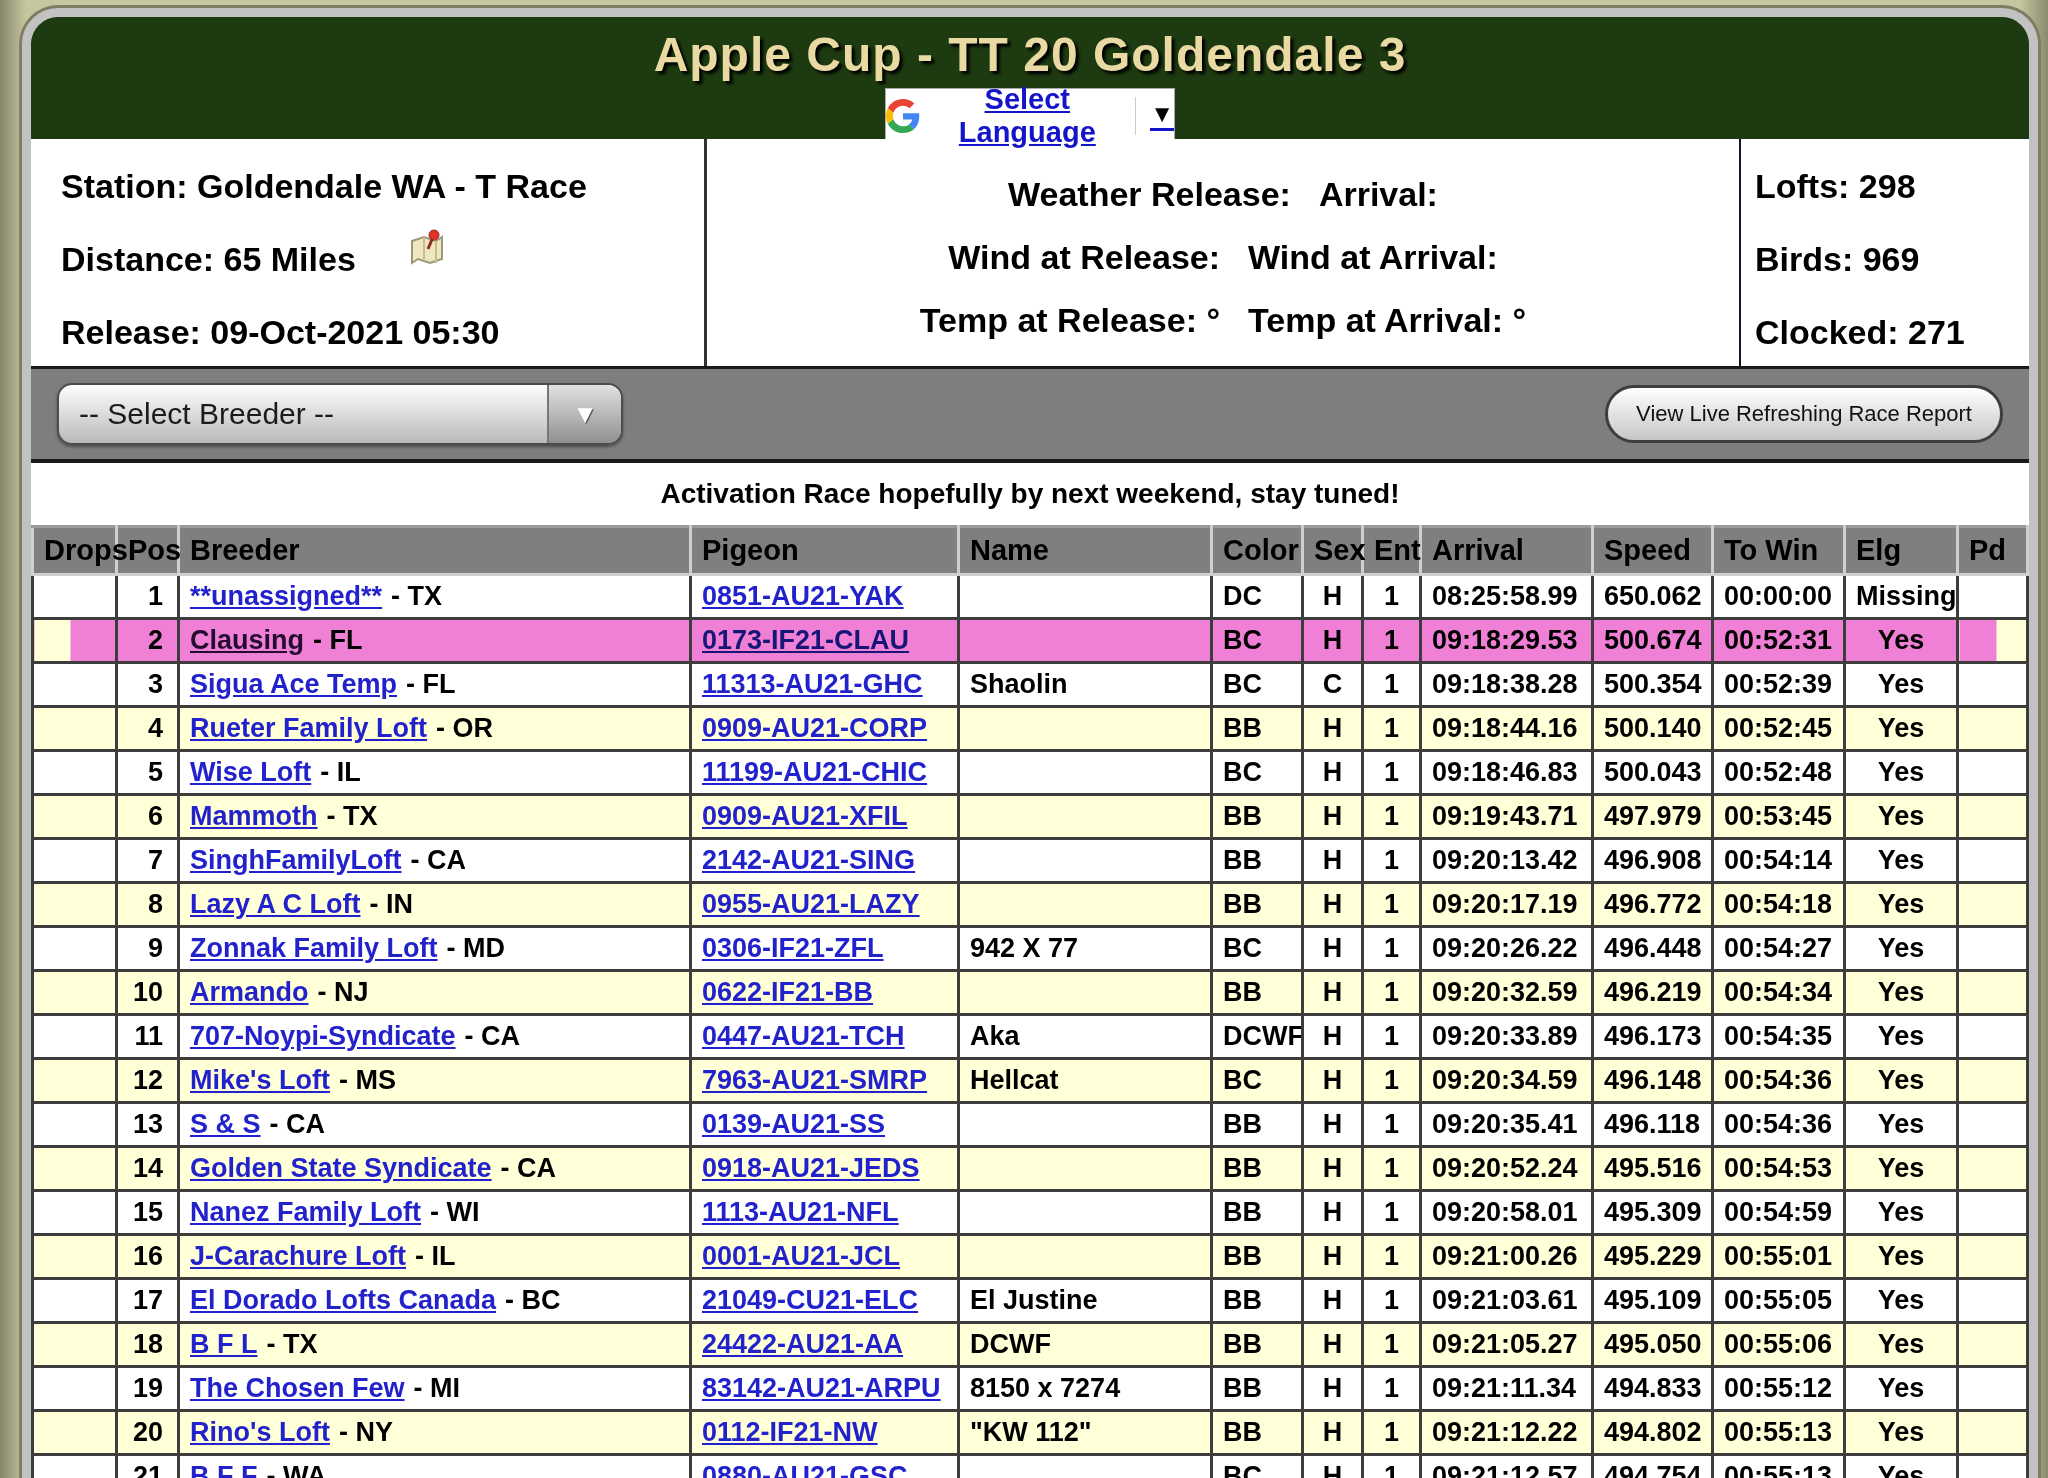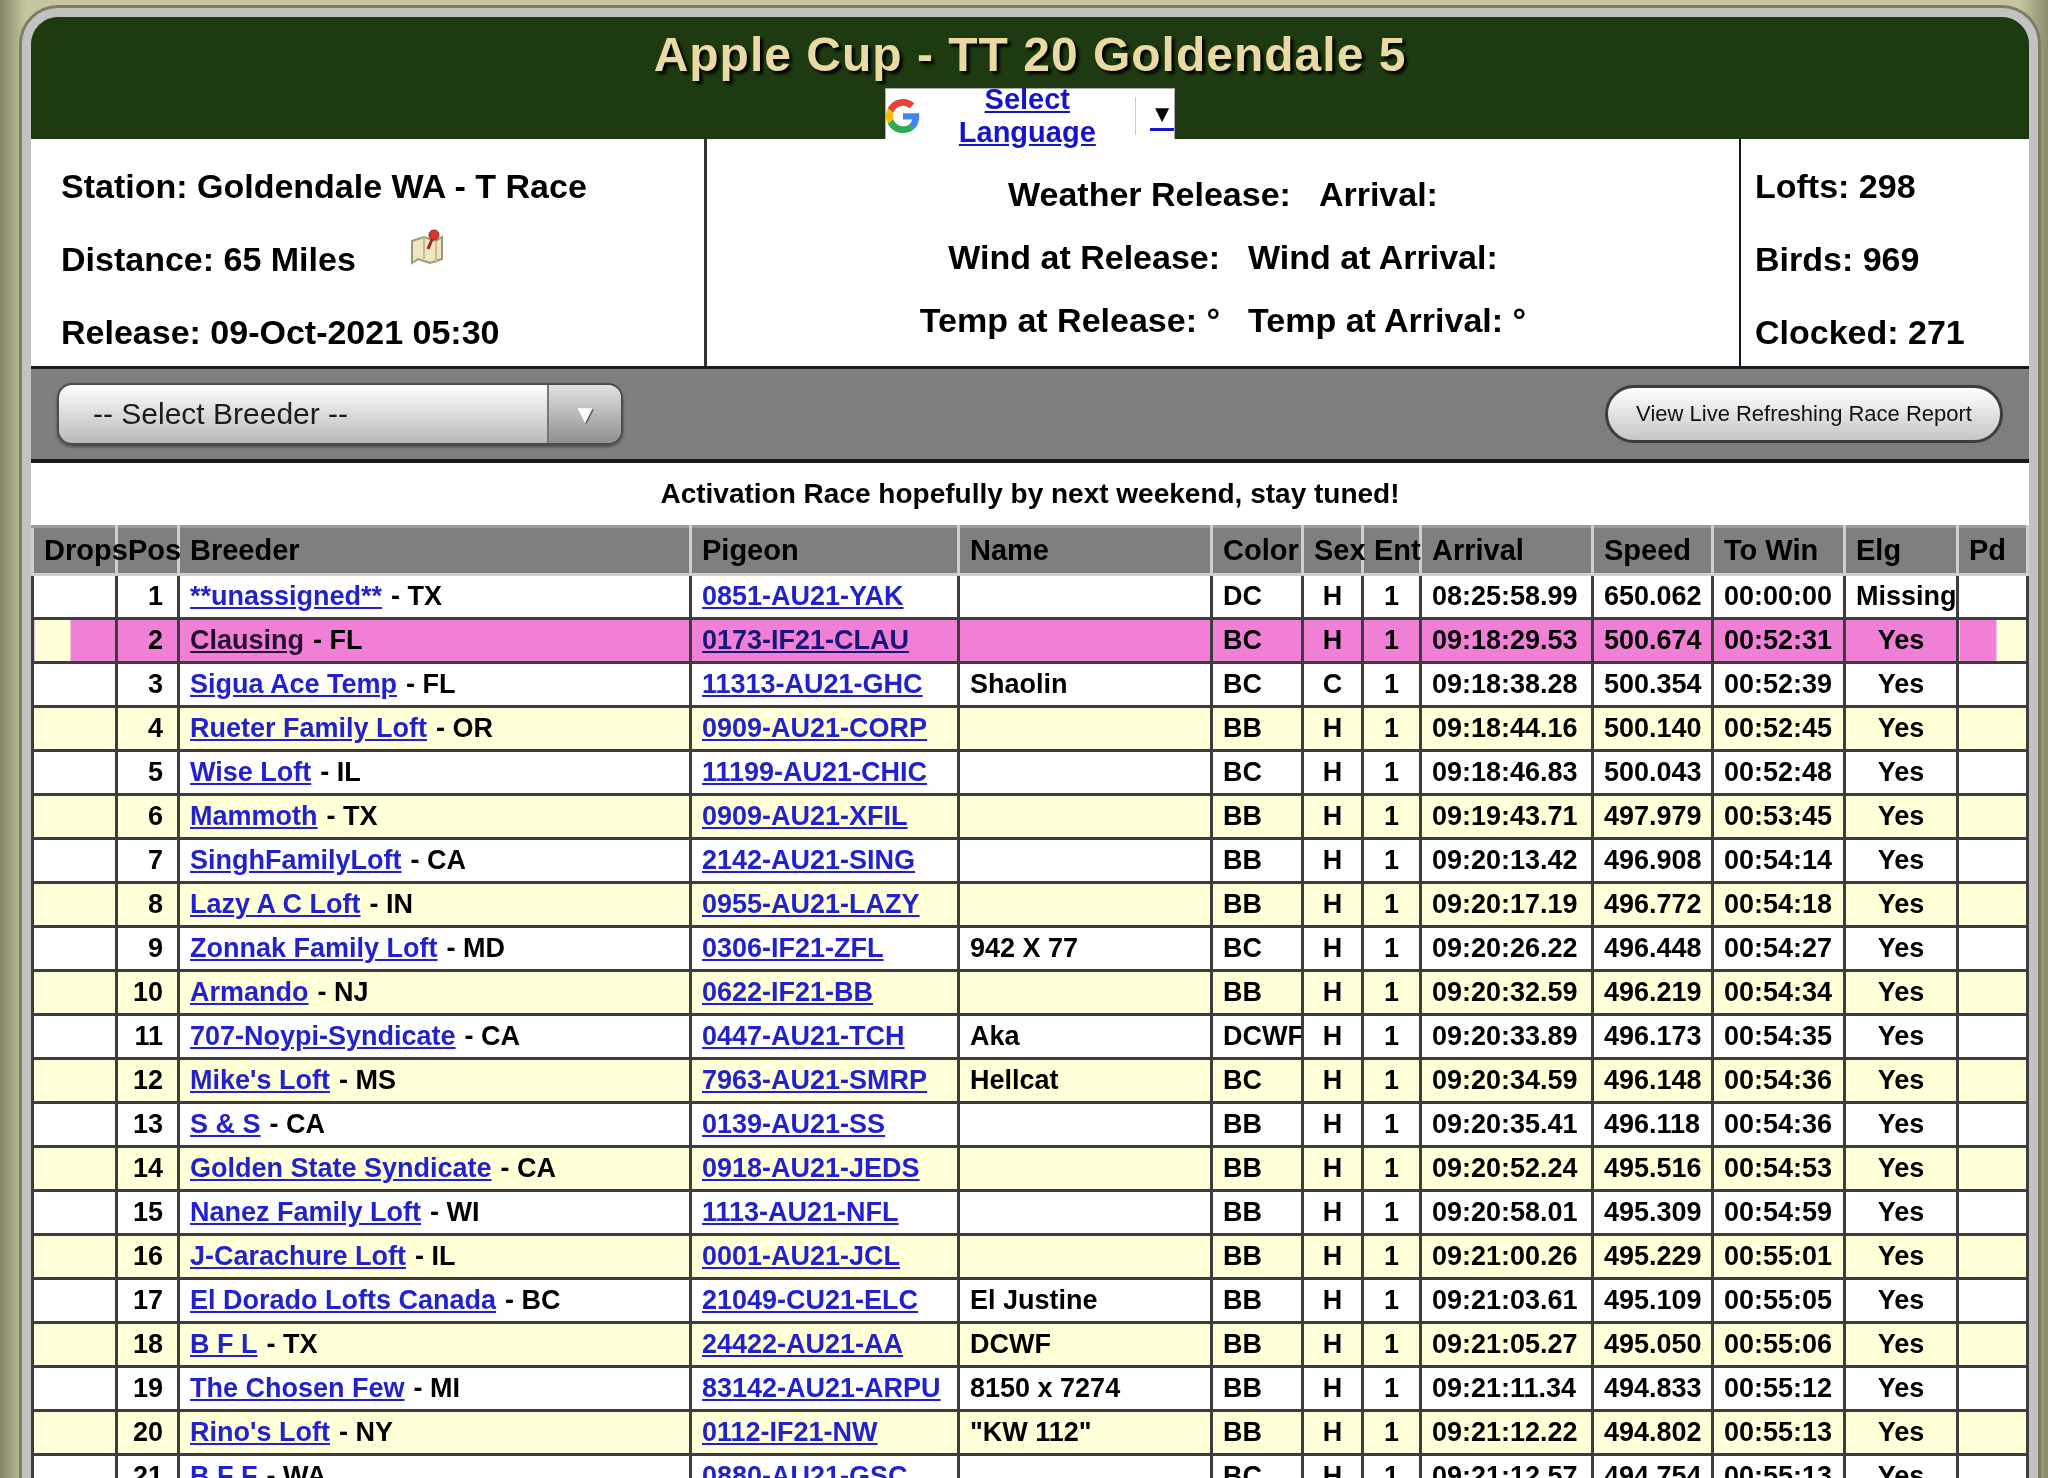--- a/index.html
+++ b/index.html
@@ -45,21 +45,20 @@
   
   .toolbar {
     height:94px; background:#7e7e7e; border-bottom:4px solid #1a1a1a;
     display:flex; align-items:center; justify-content:space-between; padding:0 26px;
   }
   .select-box {
     width:566px; height:62px; border-radius:15px; border:2px solid #4c4c4c;
     background:linear-gradient(#fefefe,#b9b9b9); display:flex; align-items:center;
     font-size:30px; color:#1c1c1c; cursor:pointer; overflow:hidden;
     box-shadow:0 2px 3px rgba(0,0,0,.4);
-    padding-left:14px;
   }
   .select-box .sel-text { flex:1; padding-left:20px; }
   .sel-arrow {
     width:74px; height:100%; border-left:2px solid #777; border-radius:0 13px 13px 0;
     background:linear-gradient(#e2e2e2,#8f8f8f); display:flex; align-items:center; justify-content:center;
     color:#fff; font-size:26px; text-shadow:1px 1px 1px #444;
   }
   .report-btn {
     height:58px; padding:0 28px; border-radius:32px; border:3px solid #3d3d3d;
     background:linear-gradient(#ffffff,#c6c6c6); font-size:22px; color:#111;
@@ -89,21 +88,21 @@
   tr.hl a.breeder-link { color:#240b30; }
   tr.hl a.pigeon-link { color:#161677; }
   .state { margin-left:9px; }
 </style>
 </head>
 <body>
 
 <div class="frame">
 
   <div class="banner">
-    <h1>Apple Cup - TT 20 Goldendale 5</h1>
+    <h1>Apple Cup - TT 20 Goldendale 3</h1>
     <div class="lang-widget">
       <svg viewBox="0 0 48 48" aria-hidden="true">
         <path fill="#EA4335" d="M24 9.5c3.54 0 6.71 1.22 9.21 3.6l6.85-6.85C35.9 2.38 30.47 0 24 0 14.62 0 6.51 5.38 2.56 13.22l7.98 6.19C12.43 13.72 17.74 9.5 24 9.5z"></path>
         <path fill="#4285F4" d="M46.98 24.55c0-1.57-.15-3.09-.38-4.55H24v9.02h12.94c-.58 2.96-2.26 5.48-4.78 7.18l7.73 6c4.51-4.18 7.09-10.36 7.09-17.65z"></path>
         <path fill="#FBBC05" d="M10.53 28.59c-.48-1.45-.76-2.99-.76-4.59s.27-3.14.76-4.59l-7.98-6.19C.92 16.46 0 20.12 0 24c0 3.88.92 7.54 2.56 10.78l7.97-6.19z"></path>
         <path fill="#34A853" d="M24 48c6.48 0 11.93-2.13 15.89-5.81l-7.73-6c-2.15 1.45-4.92 2.3-8.16 2.3-6.26 0-11.57-4.22-13.47-9.91l-7.98 6.19C6.51 42.62 14.62 48 24 48z"></path>
       </svg>
       <span class="lang-label">Select Language</span>
       <span class="lang-divider"></span>
       <span class="lang-arrow">▼</span>

